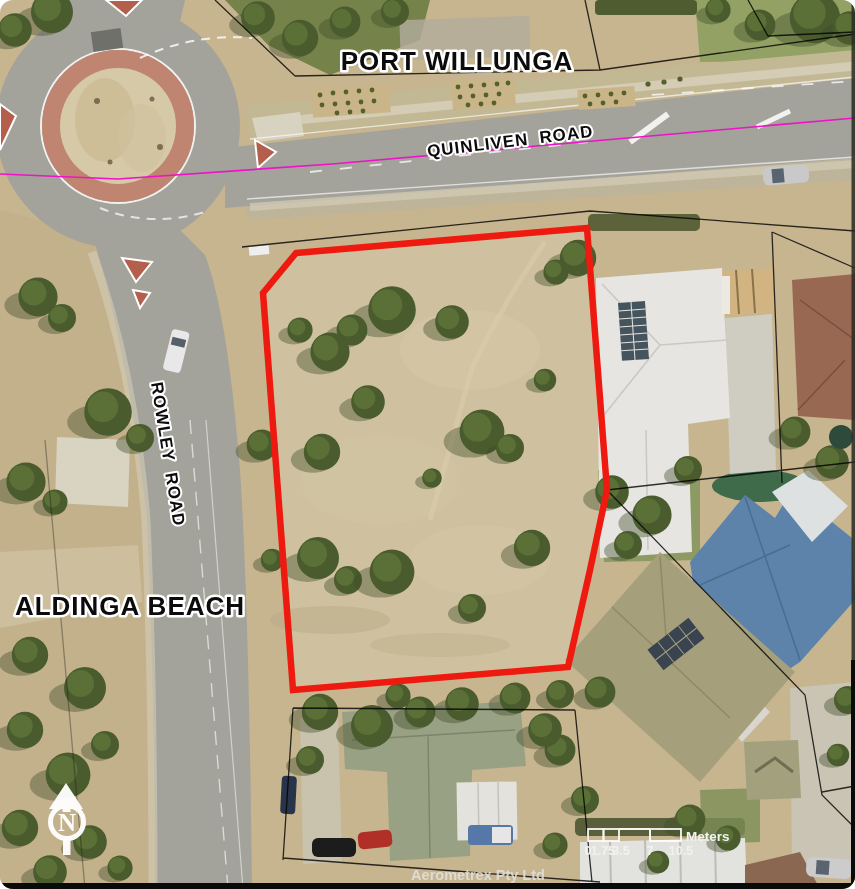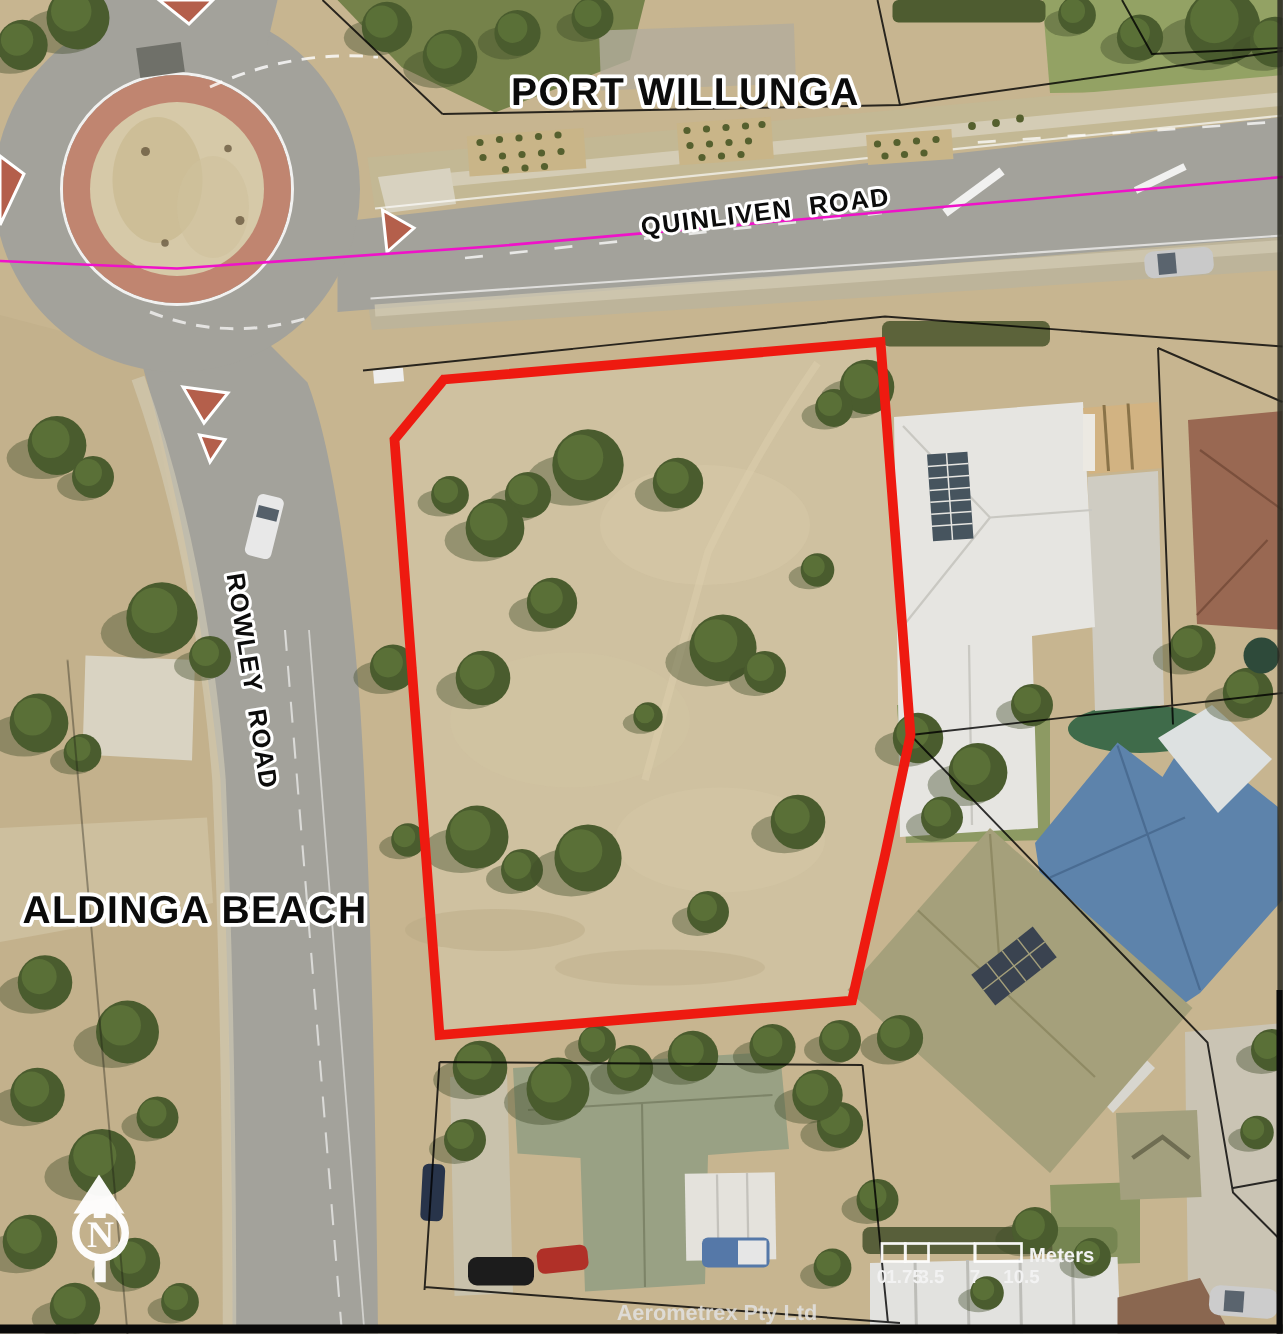--- a/index.html
+++ b/index.html
@@ -1,17 +1,17 @@
 <!DOCTYPE html>
 <html><head>
 <meta charset="utf-8">
 <style>
   html,body{margin:0;padding:0;background:#ffffff;}
   .map-wrap{position:relative;width:855px;height:889px;overflow:hidden;
-    font-family:"Liberation Sans", sans-serif;}
+    font-family:"Liberation Sans", sans-serif;border-radius:13px;}
   svg{display:block;}
   text{user-select:none;}
   .suburb-label{font-weight:bold;font-size:26px;letter-spacing:1px;fill:#0b0b0b;
     stroke:#ffffff;stroke-width:5px;paint-order:stroke;stroke-linejoin:round;}
   .road-label{font-weight:bold;font-size:17px;letter-spacing:1px;fill:#0b0b0b;
     stroke:#ffffff;stroke-width:4px;paint-order:stroke;stroke-linejoin:round;white-space:pre;}
   .scale-num{font-size:12.5px;font-weight:600;fill:#f2f2f2;}
   .scale-unit{font-size:13.5px;font-weight:600;fill:#f2f2f2;}
   .attrib{font-size:14.5px;font-weight:600;fill:#e2e2e2;opacity:.85;}
   .north-n{font-family:"Liberation Serif", serif;font-weight:bold;font-size:25px;fill:#ffffff;}

